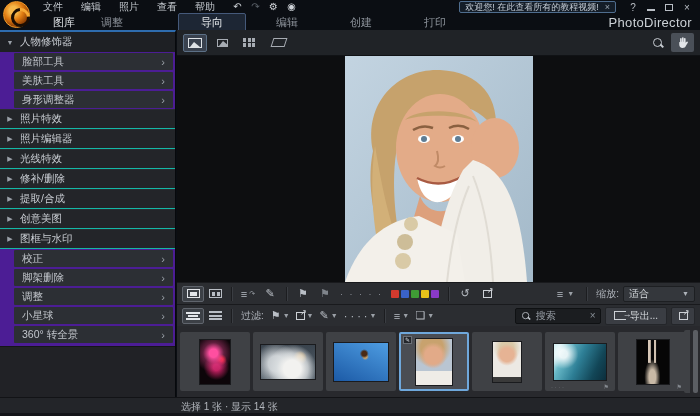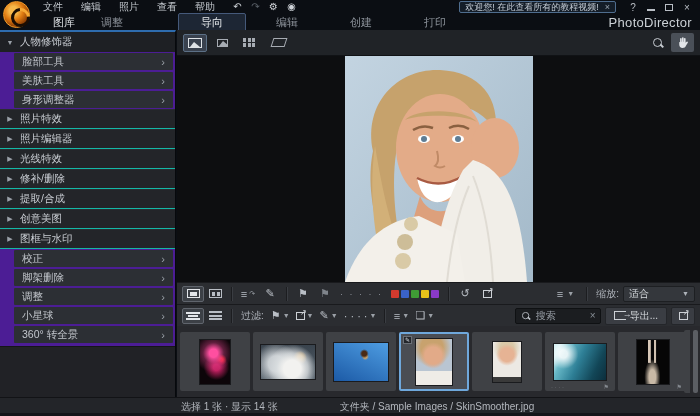--- a/index.html
+++ b/index.html
@@ -431,14 +431,13 @@
           <span>⚑</span>
         </span>
     </div>
     <div class="partcell"></div>
     <div class="scrollb"></div>
   </div>
 </div>
 
 <div class="status">
   <span class="sel">选择 1 张 · 显示 14 张</span>
-  <span class="path">文件夹 / Sample Images / SkinSmoother.jpg</span>
 </div>
 
 </body></html>

